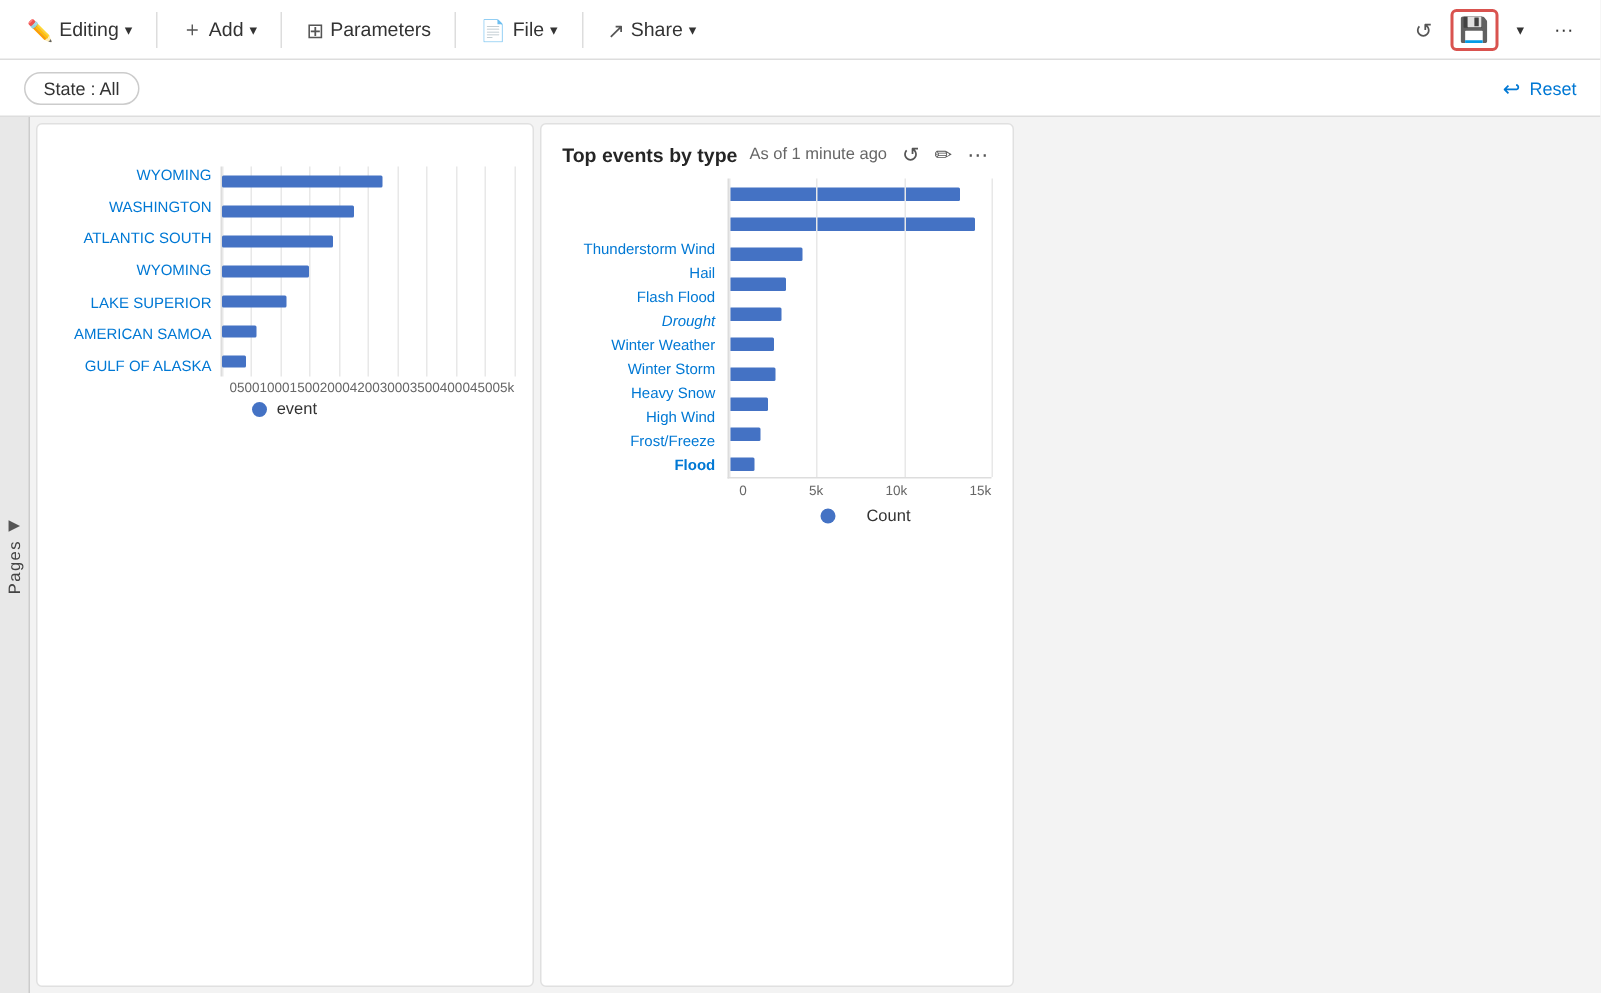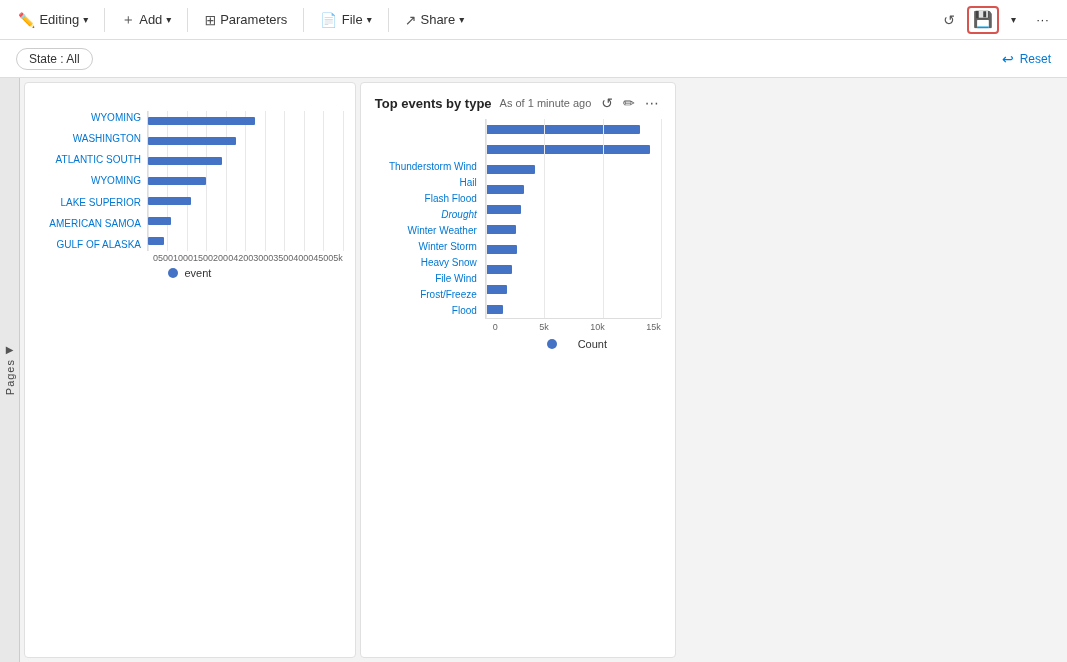--- a/index.html
+++ b/index.html
@@ -447,23 +447,23 @@
       <div class="bottom-chart-body" style="flex-direction: column;">
         <div style="display:flex;">
           <div class="bottom-y-labels" id="bottom-y-labels">
               <div class="bottom-y-label" style="height: 20px; display: flex; align-items: center; margin-top: 40px;">Thunderstorm Wind</div>
               <div class="bottom-y-label" style="height: 20px; display: flex; align-items: center;">Hail</div>
               <div class="bottom-y-label" style="height: 20px; display: flex; align-items: center;">Flash Flood</div>
               <div class="bottom-y-label" style="height: 20px; display: flex; align-items: center; font-style: italic;">Drought</div>
               <div class="bottom-y-label" style="height: 20px; display: flex; align-items: center;">Winter Weather</div>
               <div class="bottom-y-label" style="height: 20px; display: flex; align-items: center;">Winter Storm</div>
               <div class="bottom-y-label" style="height: 20px; display: flex; align-items: center;">Heavy Snow</div>
-              <div class="bottom-y-label" style="height: 20px; display: flex; align-items: center;">File Wind</div>
+              <div class="bottom-y-label" style="height: 20px; display: flex; align-items: center;">High Wind</div>
               <div class="bottom-y-label" style="height: 20px; display: flex; align-items: center;">Frost/Freeze</div>
-              <div class="bottom-y-label" style="height: 20px; display: flex; align-items: center;">Flood</div>
+              <div class="bottom-y-label" style="height: 20px; display: flex; align-items: center; font-weight: bold;">Flood</div>
             </div>
           <div class="bottom-chart-plot" id="bottom-chart-plot">
               <div class="grid-line" style="left: 0%;"></div>
               <div class="grid-line" style="left: 33%;"></div>
               <div class="grid-line" style="left: 67%;"></div>
               <div class="grid-line" style="left: 100%;"></div>
               <div class="bottom-bar-row" style="height: 20px;">
                 <div class="bottom-bar-fill" style="width: 88%;"></div>
               </div>
               <div class="bottom-bar-row" style="height: 20px;">

